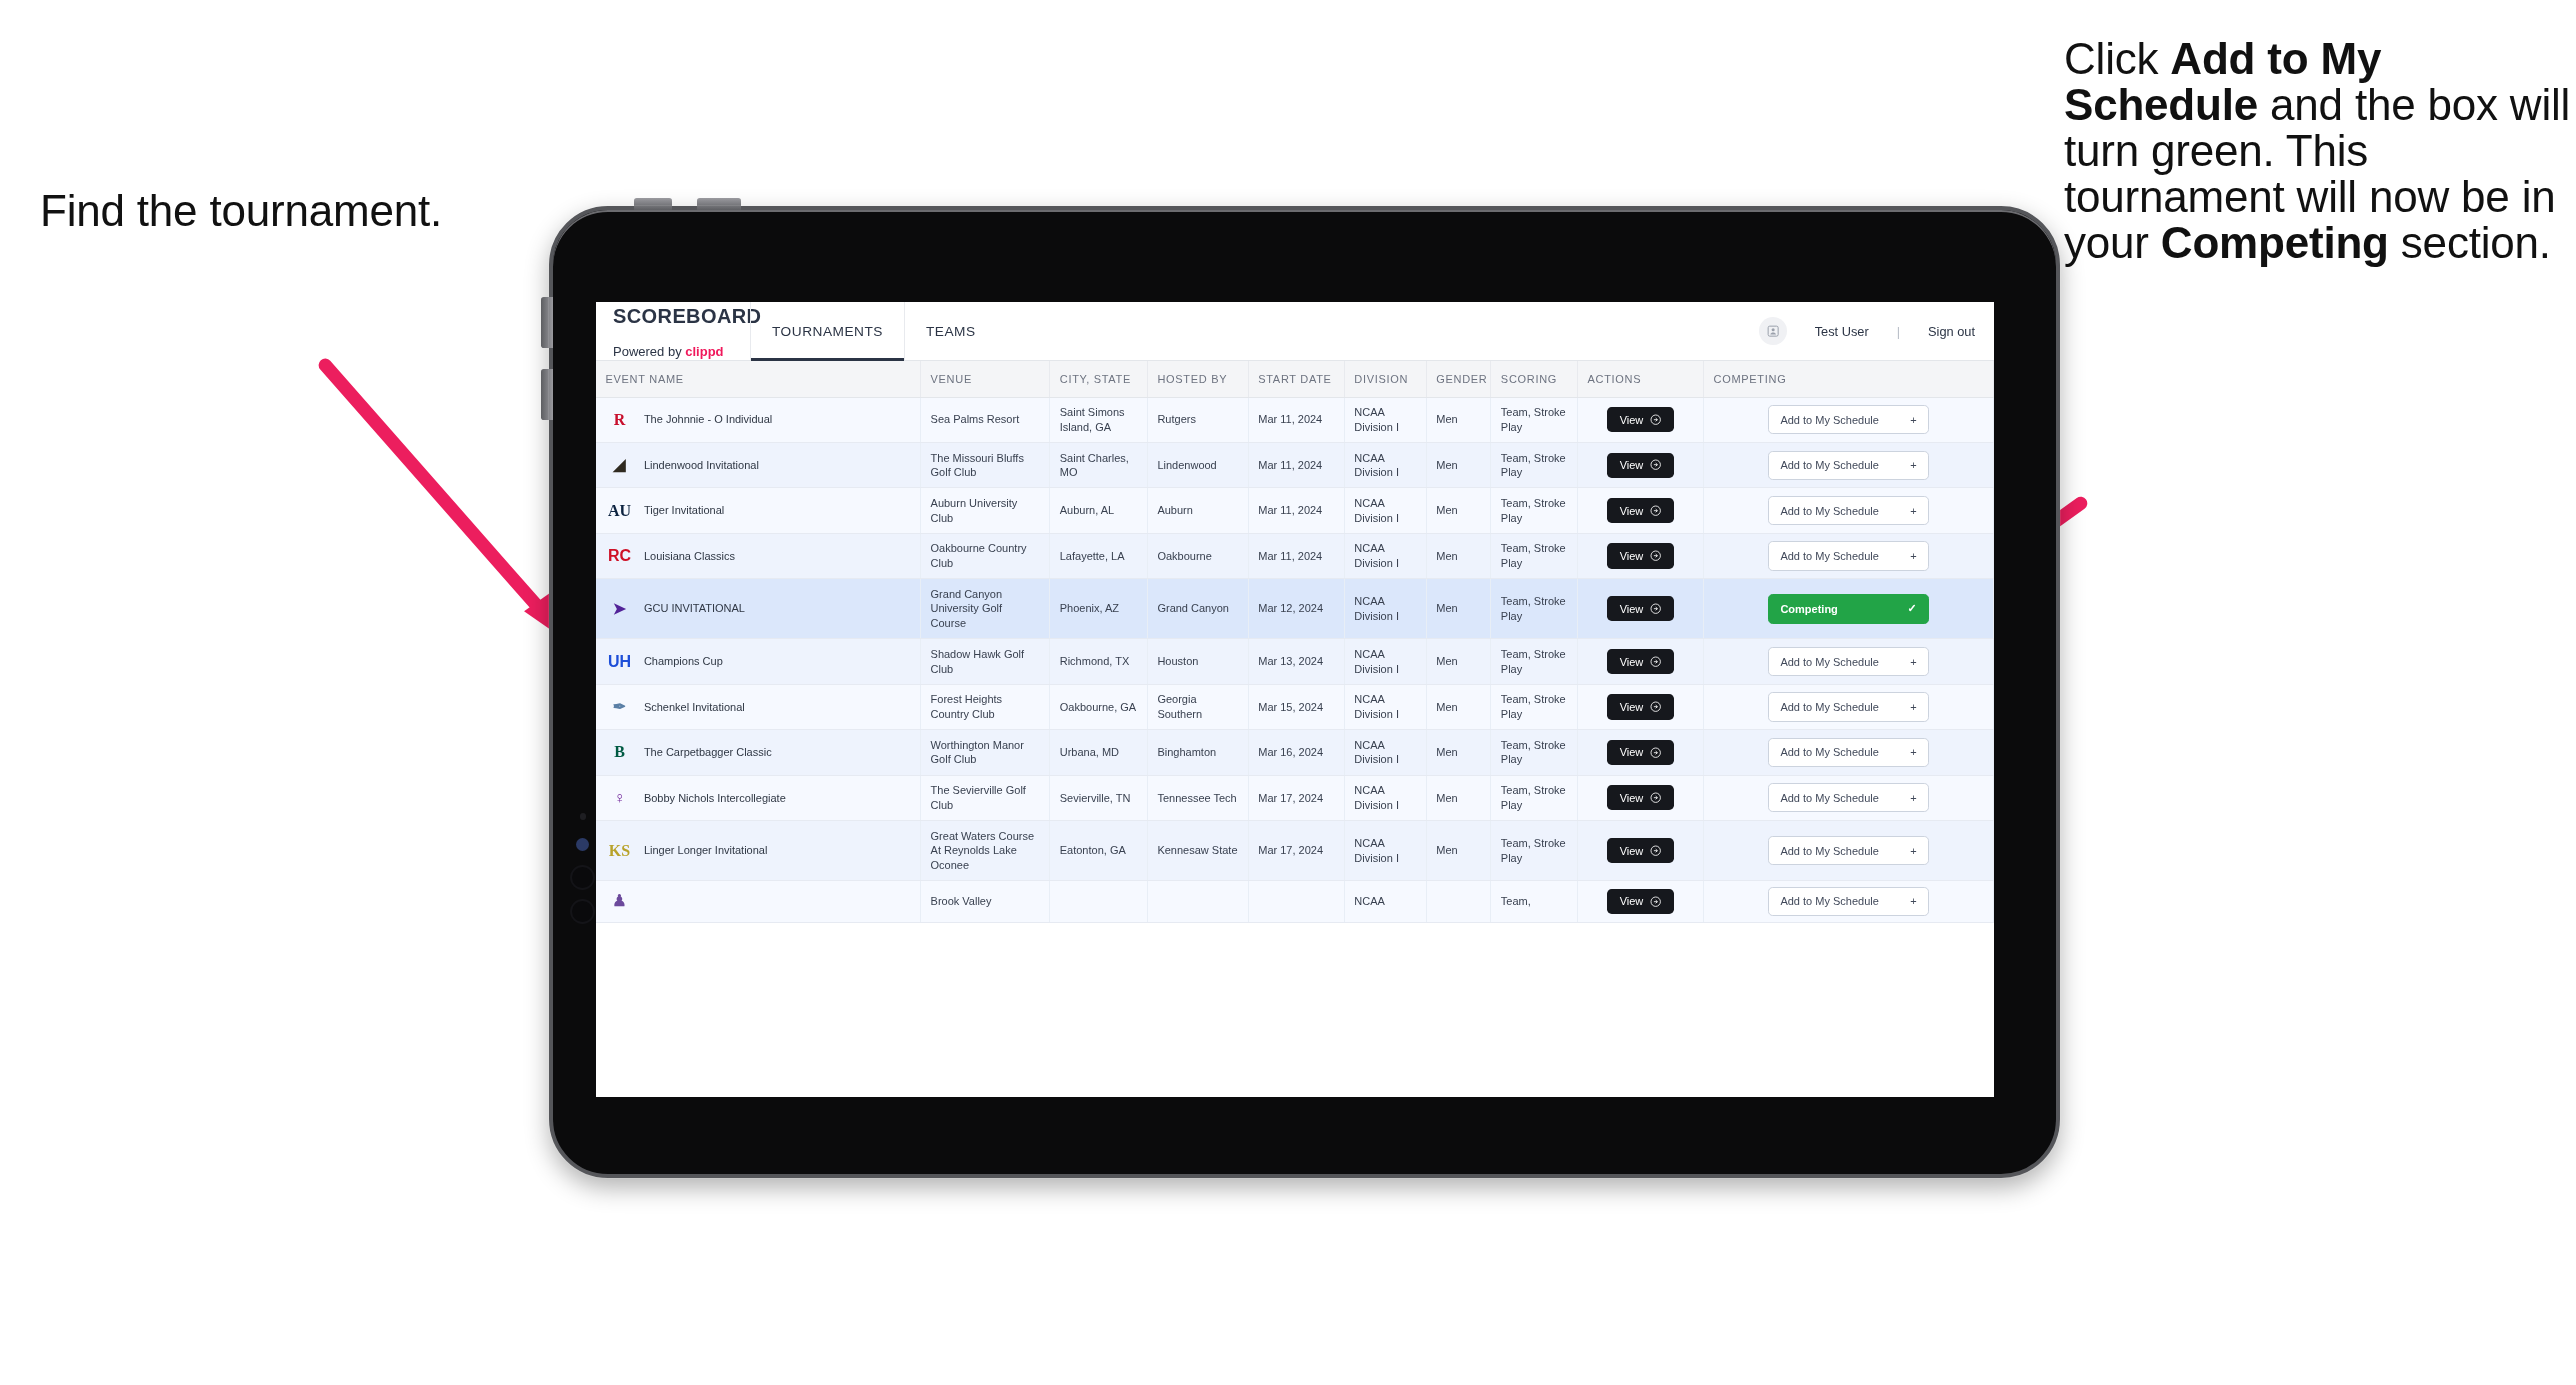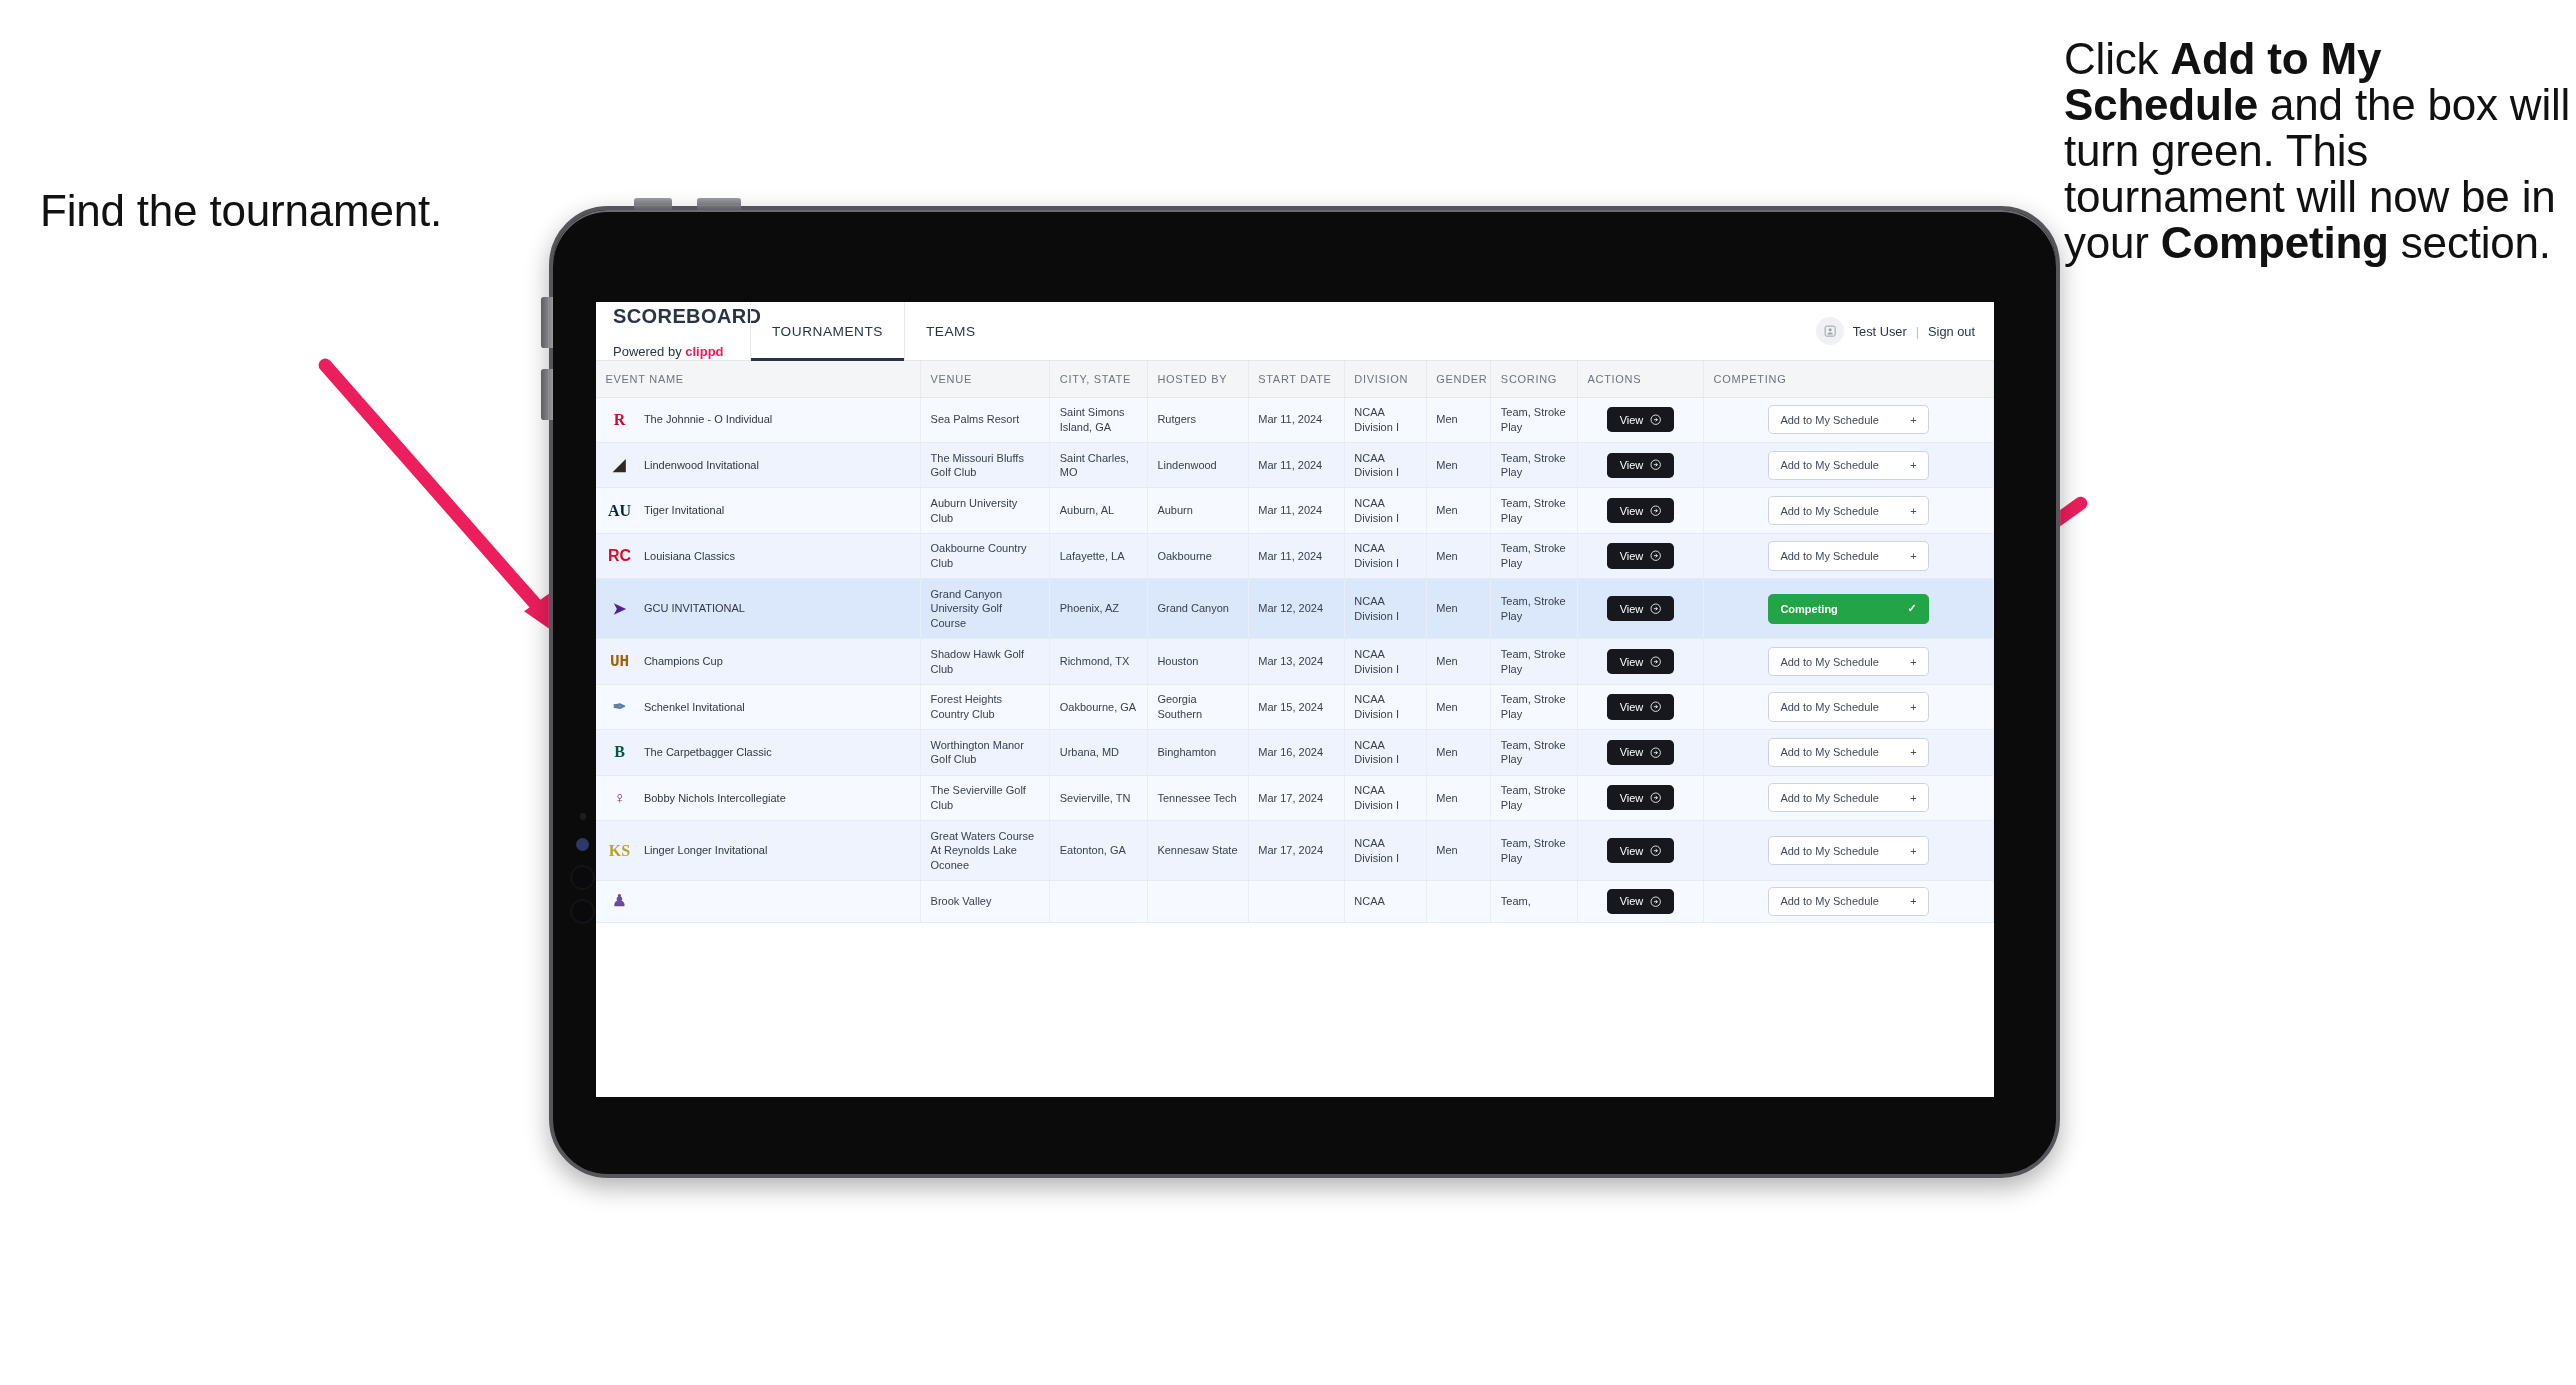--- a/index.html
+++ b/index.html
@@ -108,21 +108,21 @@
     color: #2b3445; cursor: pointer; position: relative;
     border-left: 0.9px solid #e8eaee; border-right: 0.9px solid #e8eaee;
   }
   .navtab.active::after {
     content:""; position:absolute; left:0; right:0; bottom:-0.9px;
     height: 2.8px; background: #2b3445;
   }
   .navtab.plain { border-left: none; }
 
   #appbar-right {
-    margin-left:auto; display:flex; align-items:center; gap: 9px;
+    margin-left:auto; display:flex; align-items:center; gap: 28px;
     padding-right: 19px; font-size: 12.8px; color: #2b3445;
   }
   #avatar {
     width: 28px; height: 28px; border-radius: 50%;
     background: #f0f1f4; display:flex; align-items:center; justify-content:center;
     color:#8a8f99; font-size: 12.3px;
   }
   #appbar-right .sep { color:#b9bec7; }
   #appbar-right .lnk { cursor:pointer; }
 
@@ -404,21 +404,21 @@
                     </svg>
                   </button></td>
                 <td class="ctr"><button class="btn-competing" style="background:#22a447;border-color:#22a447">
                     <span>Competing</span>
                     <span>✓</span>
                   </button></td>
               </tr>
               <tr>
                 <td>
                   <div class="evt">
-                    <span class="logo" style="color:#a16207;font-family:Liberation Mono, monospace">UH</span>
+                    <span class="logo" style="color:#1d4ed8;font-family:Liberation Sans, sans-serif">UH</span>
                     <span class="evt-name">Champions Cup</span>
                   </div>
                 </td>
                 <td class="cell-2line">Shadow Hawk Golf Club</td>
                 <td class="cell-2line">Richmond, TX</td>
                 <td class="cell-2line">Houston</td>
                 <td>Mar 13, 2024</td>
                 <td class="cell-2line">NCAA Division I</td>
                 <td>Men</td>
                 <td class="cell-2line">Team, Stroke Play</td>

